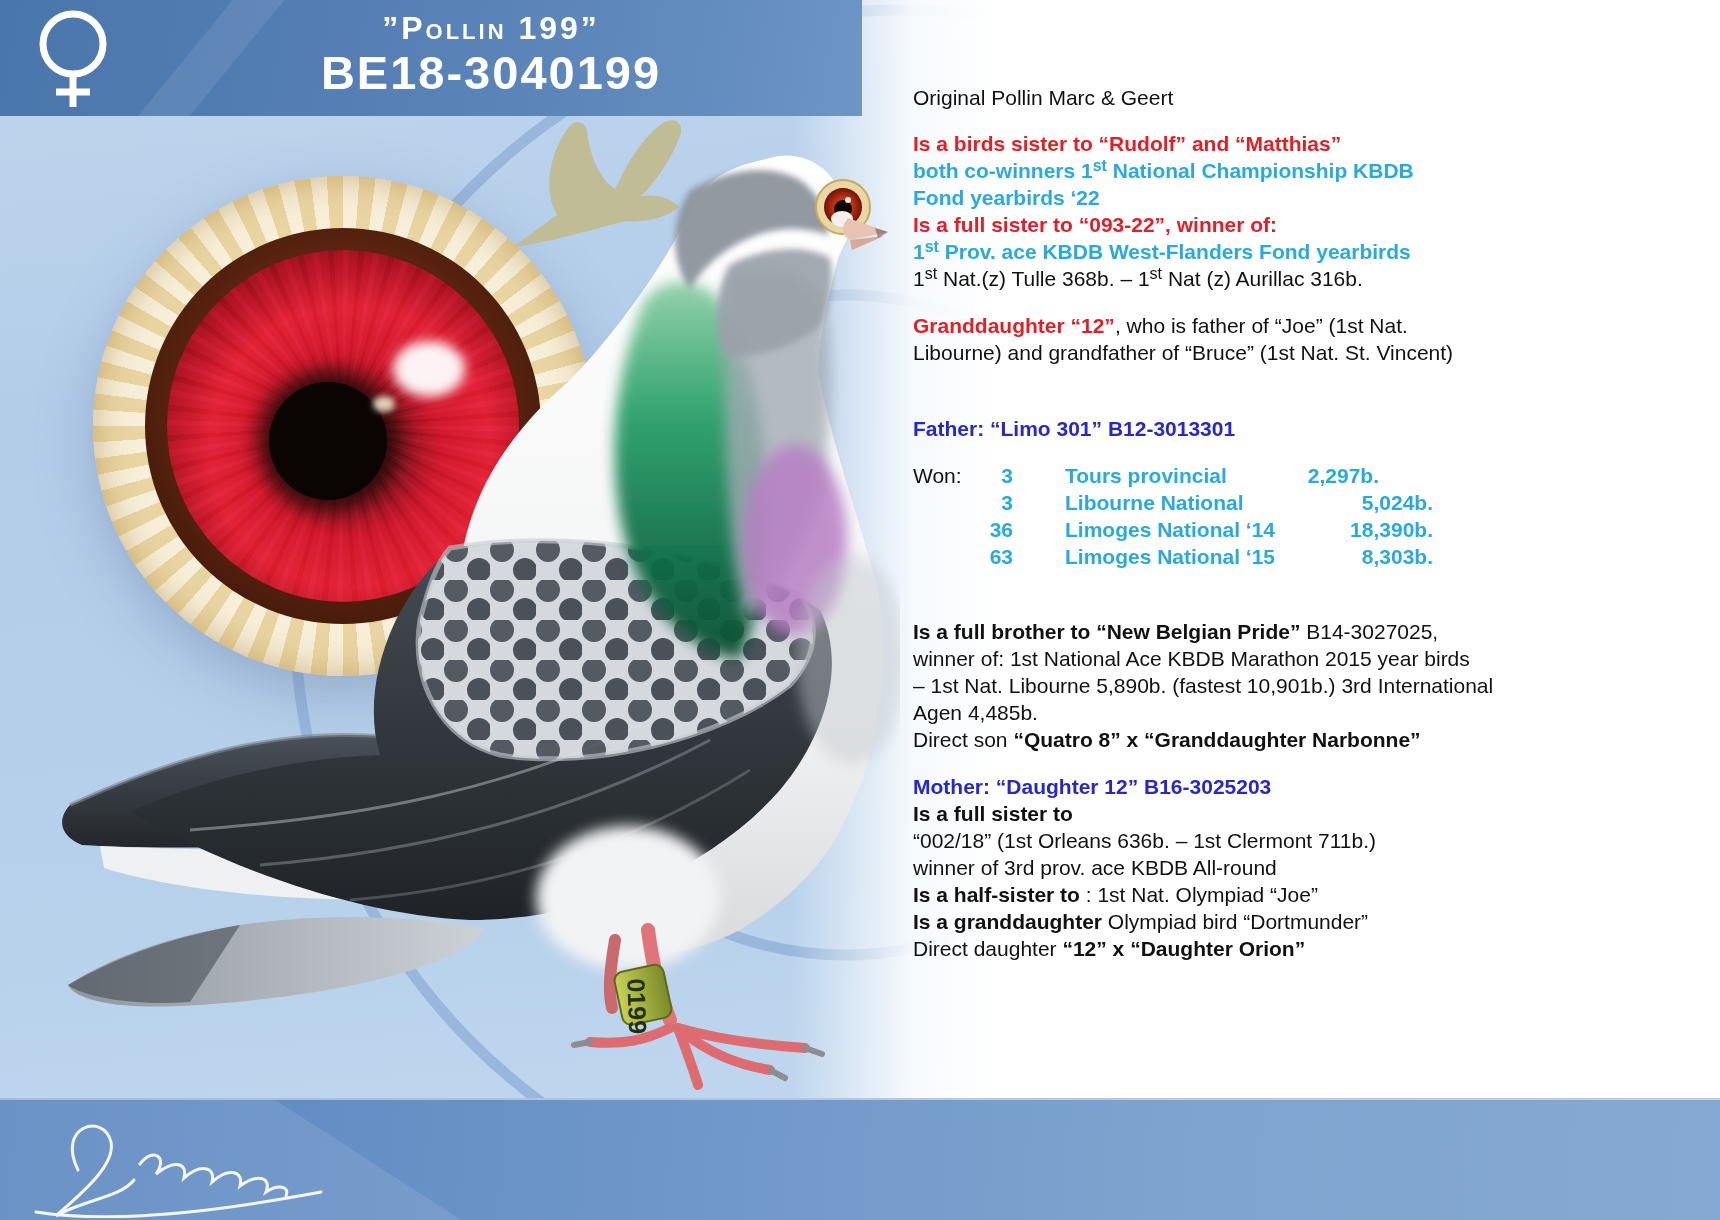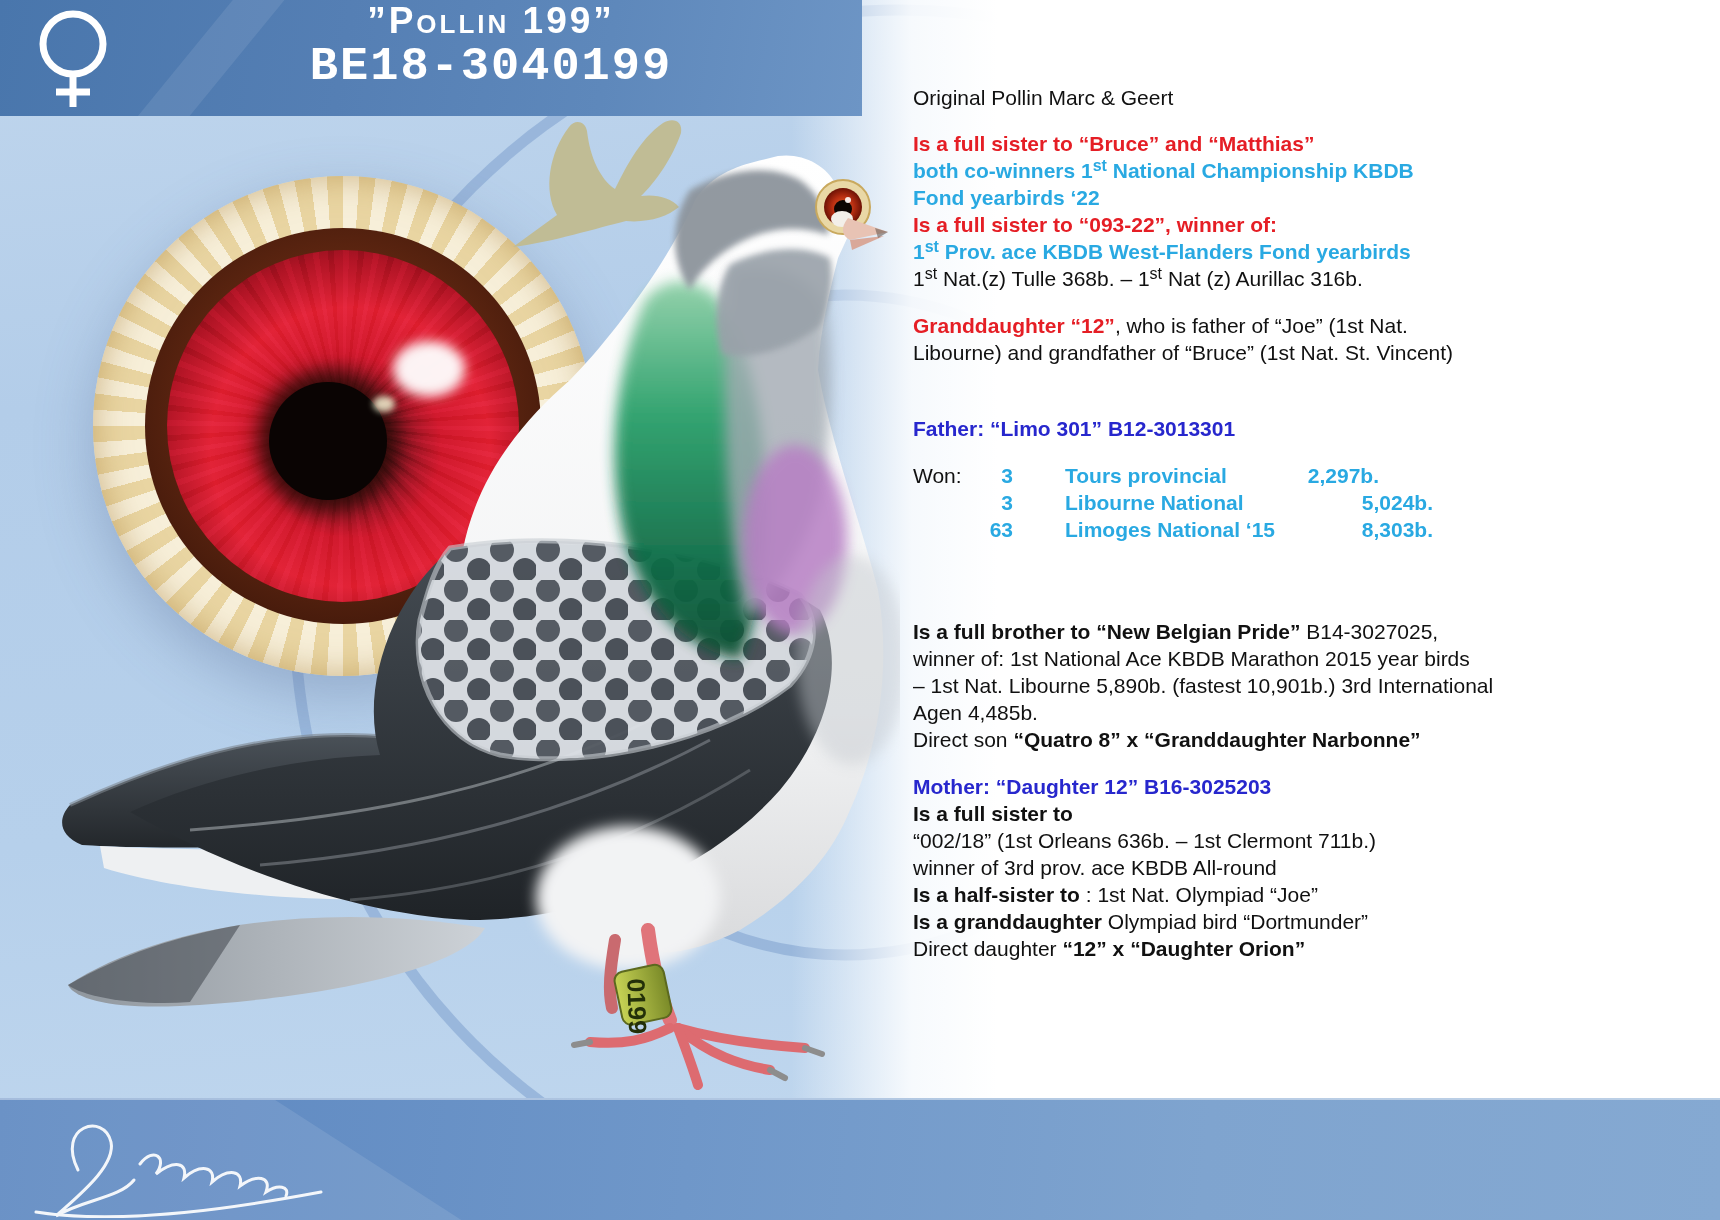--- a/index.html
+++ b/index.html
@@ -12,22 +12,22 @@
   
   #arcs{position:absolute;inset:0;z-index:2;}
   
   #header-band{position:absolute;left:0;top:0;width:862px;height:116px;z-index:6;
         background:linear-gradient(100deg,#4976ac 0%,#557fb4 40%,#5e88bb 70%,#6d95c5 100%);}
   #header-band::after{content:"";position:absolute;inset:0;
         background:rgba(255,255,255,.09);
         clip-path:polygon(27% 0,33% 0,22% 100%,16% 100%);}
   #female-icon{position:absolute;left:32px;top:6px;}
   #title-wrap{position:absolute;left:120px;top:0;width:742px;height:116px;text-align:center;color:#fff;}
-  #title-line1{font-size:37px;font-weight:600;letter-spacing:3px;font-variant:small-caps;}
-  #title-line2{font-size:47px;font-weight:bold;letter-spacing:2px;margin-top:-2px;font-family:Liberation Mono, monospace;}
+  #title-line1{font-size:32px;font-weight:600;letter-spacing:3px;font-variant:small-caps;margin-top:10px;}
+  #title-line2{font-size:47px;font-weight:bold;letter-spacing:2px;margin-top:-2px;}
   
   #bottom-band{position:absolute;left:0;top:1098px;width:1720px;height:122px;z-index:8;
         border-top:2px solid rgba(255,255,255,.45);
         background:linear-gradient(95deg,#5b86c0 0%,#6f97c9 40%,#7fa4cf 70%,#85a9d2 100%);}
   #bottom-band::after{content:"";position:absolute;inset:0;background:rgba(255,255,255,.10);
         clip-path:polygon(0 0,16% 0,27% 100%,0 100%);}
   #signature{position:absolute;left:16px;top:1108px;z-index:9;}
   
   #eye-photo{position:absolute;left:93px;top:176px;width:500px;height:500px;border-radius:50%;z-index:4;
         background:repeating-conic-gradient(from 0deg,#f7efd9 0deg 3.75deg,#e9d5a2 3.75deg 7.5deg);
@@ -223,30 +223,36 @@
           <span class="tbirds" style="right: 65px;">2,297b.</span>
         </div>
         <div class="trow">
           <span class="twon"></span>
           <span class="tpos">3</span>
           <span class="trace">Libourne National</span>
           <span class="tbirds" style="right: 11px; text-align: center;">5,024b.</span>
         </div>
         <div class="trow">
           <span class="twon"></span>
+          <span class="tpos">36</span>
+          <span class="trace">Limoges National ‘14</span>
+          <span class="tbirds" style="right: 11px;">18,390b.</span>
+        </div>
+        <div class="trow">
+          <span class="twon"></span>
           <span class="tpos">63</span>
           <span class="trace">Limoges National ‘15</span>
           <span class="tbirds" style="right: 11px;">8,303b.</span>
         </div>
       </div>
   <div class="tblock" style="top: 0px;">
         <div class="tline"><span class="seg ">Original Pollin Marc &amp; Geert</span></div>
       </div>
       <div class="tblock" style="top: 46px;">
-        <div class="tline"><span class="seg red bold">Is a full sister to “Bruce” and “Matthias”</span></div>
+        <div class="tline"><span class="seg red bold">Is a birds sister to “Rudolf” and “Matthias”</span></div>
         <div class="tline"><span class="seg lblue bold">both co-winners 1</span><span class="seg lblue bold sup">st</span><span class="seg lblue bold"> National Championship KBDB</span></div>
         <div class="tline"><span class="seg lblue bold">Fond yearbirds ‘22</span></div>
         <div class="tline"><span class="seg red bold">Is a full sister to “093-22”, winner of:</span></div>
         <div class="tline"><span class="seg lblue bold">1</span><span class="seg lblue bold sup">st</span><span class="seg lblue bold"> Prov. ace KBDB West-Flanders Fond yearbirds</span></div>
         <div class="tline"><span class="seg ">1</span><span class="seg sup">st</span><span class="seg "> Nat.(z) Tulle 368b. – 1</span><span class="seg sup">st</span><span class="seg "> Nat (z) Aurillac 316b.</span></div>
       </div>
       <div class="tblock" style="top: 228px;">
         <div class="tline"><span class="seg red bold">Granddaughter “12”</span><span class="seg ">, who is father of “Joe” (1st Nat.</span></div>
         <div class="tline"><span class="seg ">Libourne) and grandfather of “Bruce” (1st Nat. St. Vincent)</span></div>
       </div>

